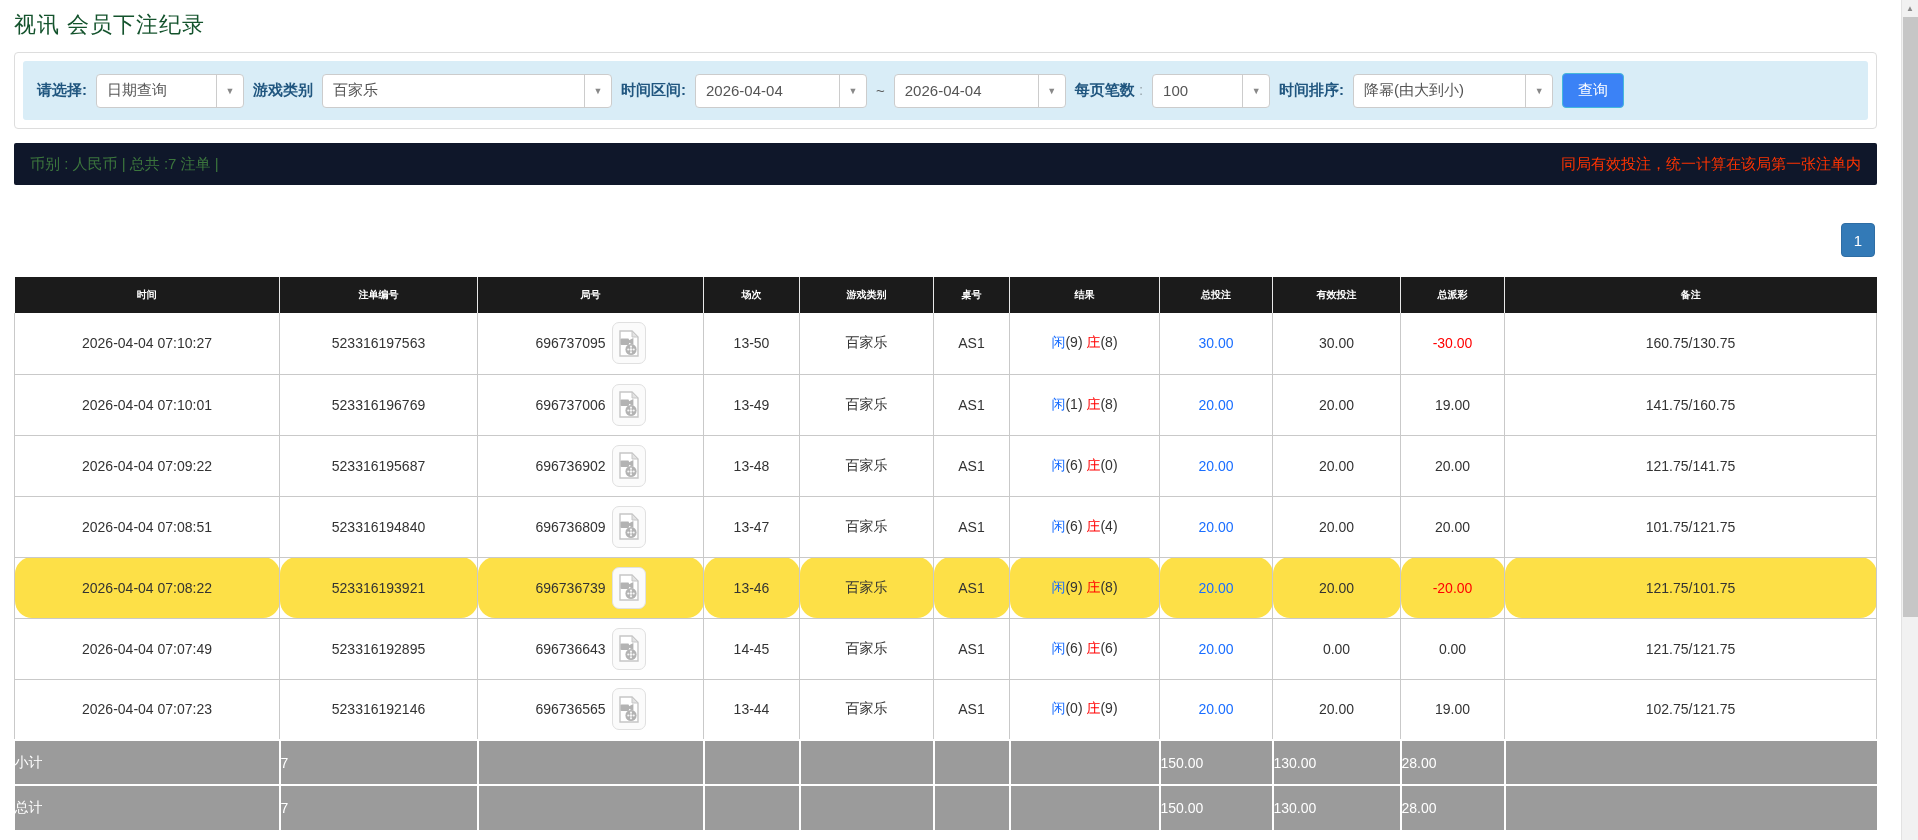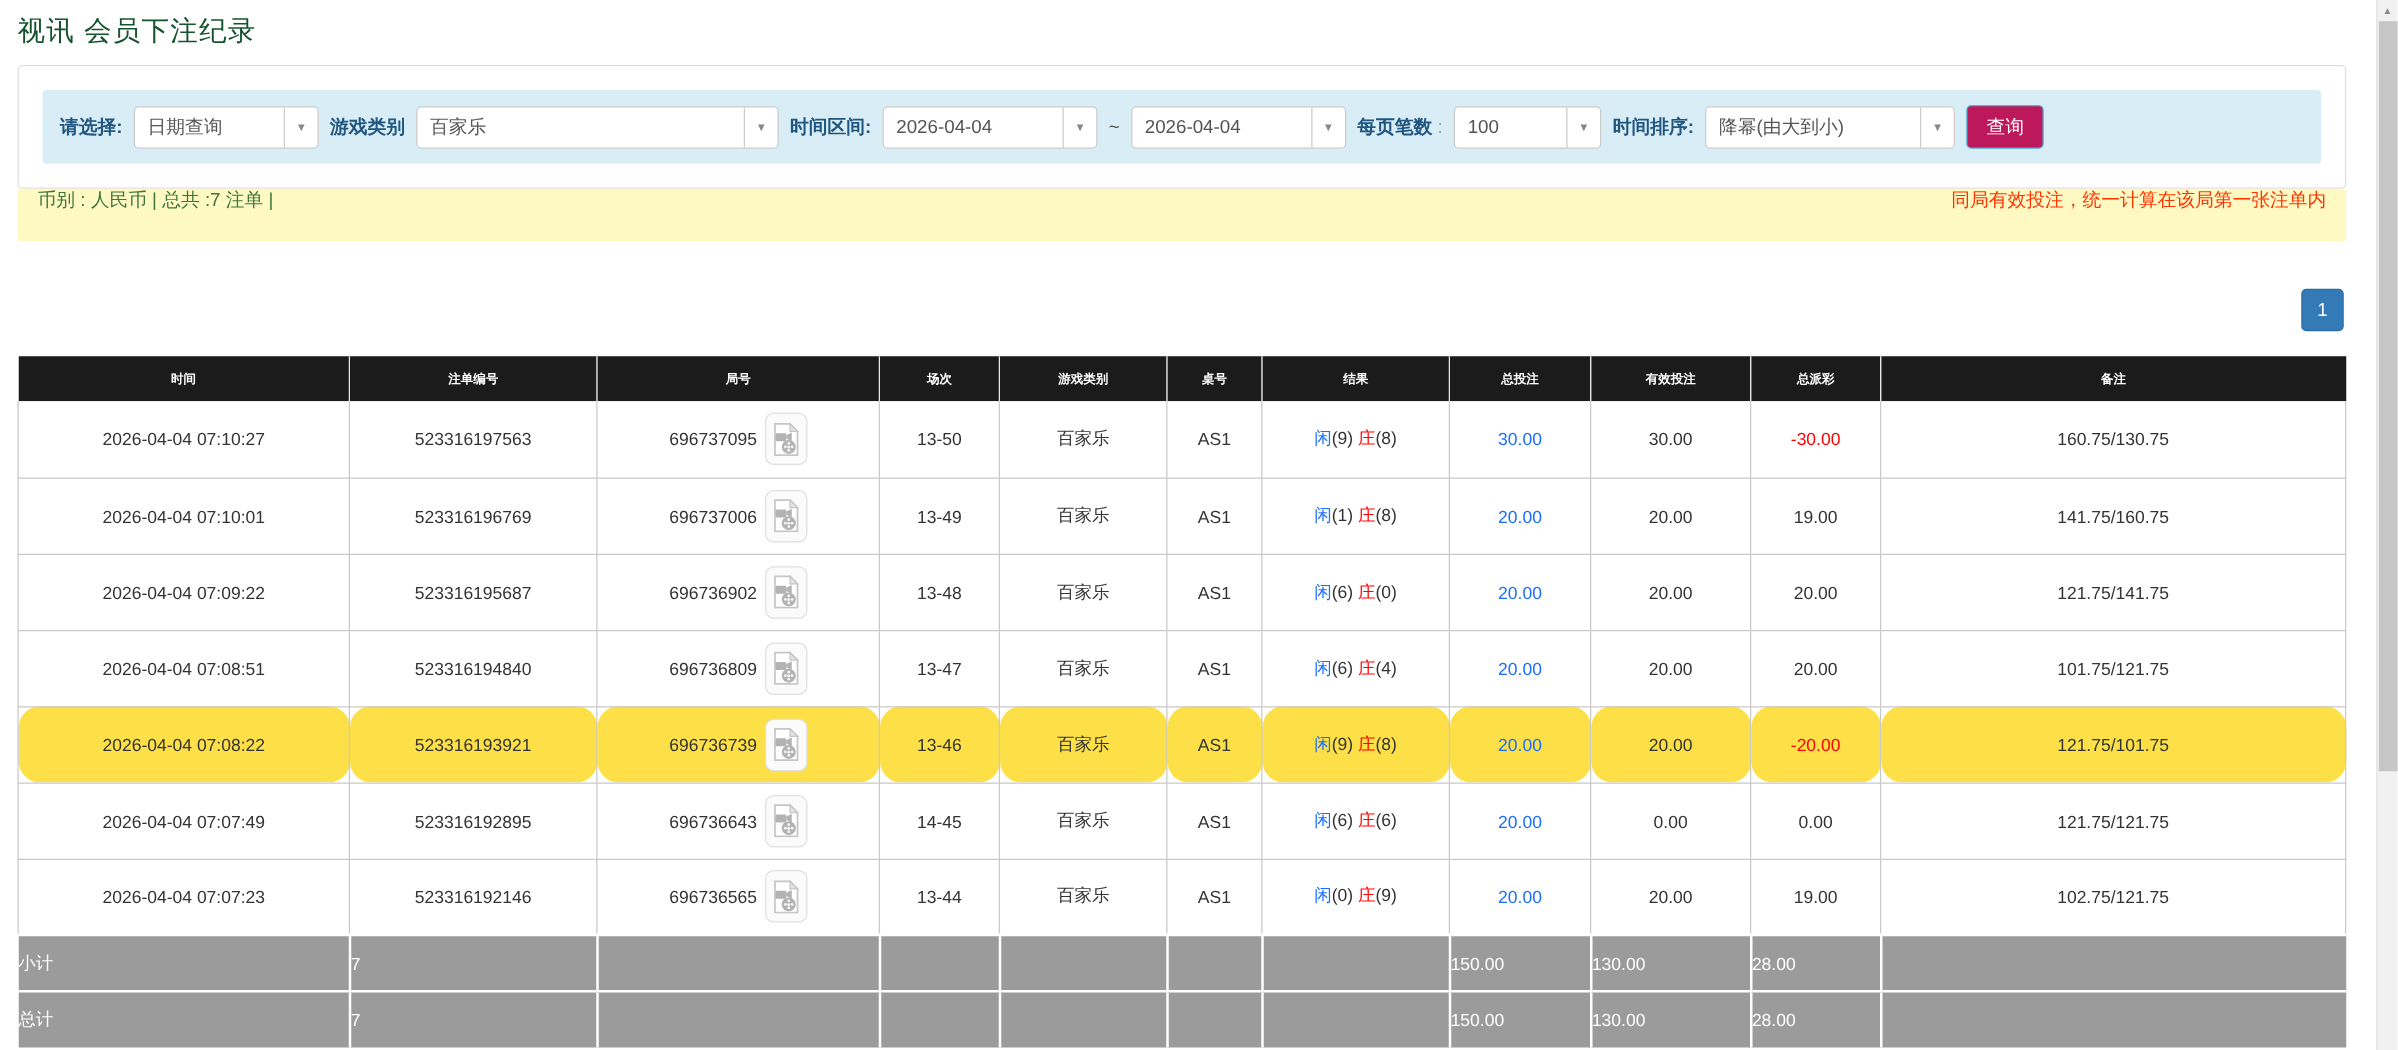--- a/index.html
+++ b/index.html
@@ -8,32 +8,32 @@
   .page { position:relative; width:1901px; height:840px; padding:8px 24px 0 14px; }
 
   
   .scrollbar { position:absolute; right:0; top:0; width:17px; height:840px; background:#f1f1f1; border-left:1px solid #e2e2e2; }
   .scrollbar .arrow { height:17px; display:flex; align-items:center; justify-content:center; font-size:8px; color:#8a8a8a; }
   .scrollbar .thumb { position:absolute; top:17px; left:1px; width:15px; height:600px; background:#c6c6c6; }
 
   h1.title { font-size:22px; font-weight:400; color:#14532d; margin:2px 0 12px 0; letter-spacing:1px; }
 
   
-  .filter-panel { border:1px solid #ddd; border-radius:4px; background:#fff; padding:19px; }
+  .filter-panel { border:1px solid #ddd; border-radius:4px; background:#fff; padding:8px; margin-bottom:14px; }
   .filter-bar { background:#d9edf7; border-radius:3px; padding:12px 14px; display:flex; align-items:center; gap:9px; }
   .flabel { font-weight:bold; color:#20567f; font-size:15px; white-space:nowrap; }
   .flabel .lite { color:#9aa6ad; font-weight:normal; }
   .sel { background:#fff; border:1px solid #ccc; border-radius:4px; height:34px; display:flex; align-items:stretch; cursor:pointer; }
   .sel .val { flex:1; display:flex; align-items:center; padding:0 10px; font-size:15px; color:#555; white-space:nowrap; overflow:hidden; }
   .sel .caret { width:27px; border-left:1px solid #ccc; display:flex; align-items:center; justify-content:center; color:#888; font-size:9px; }
   .tilde { color:#555; font-size:15px; }
-  .btn-search { background:#be185d; color:#fff; border:1px solid #46b8da; border-radius:4px; height:35px; width:62px; font-size:15px; cursor:pointer; }
-
-  
-  .summary { background:#fef9c3; height:42px; display:flex; align-items:flex-start; justify-content:space-between; padding:0 16px; border-radius:2px; }
+  .btn-search { background:#3b82f6; color:#fff; border:1px solid #46b8da; border-radius:4px; height:35px; width:62px; font-size:15px; cursor:pointer; }
+
+  
+  .summary { background:#0f172a; height:42px; display:flex; align-items:center; justify-content:space-between; padding:0 16px; border-radius:2px; }
   .summary .left { color:#3c763d; font-size:15px; }
   .summary .right { color:#ff3300; font-size:15px; }
 
   
   .pager { display:flex; justify-content:flex-end; margin:38px 2px 20px 0; }
   .page-btn { min-width:34px; height:34px; background:#337ab7; border:1px solid #2e6da4; border-radius:4px; color:#fff; font-size:15px; display:flex; align-items:center; justify-content:center; cursor:pointer; }
 
   
   table.records { width:100%; border-collapse:collapse; table-layout:fixed; }
   thead th { background:#1b1b1b; color:#fff; font-size:10px; font-weight:bold; height:36px; border-right:1px solid rgba(255,255,255,.9); }

